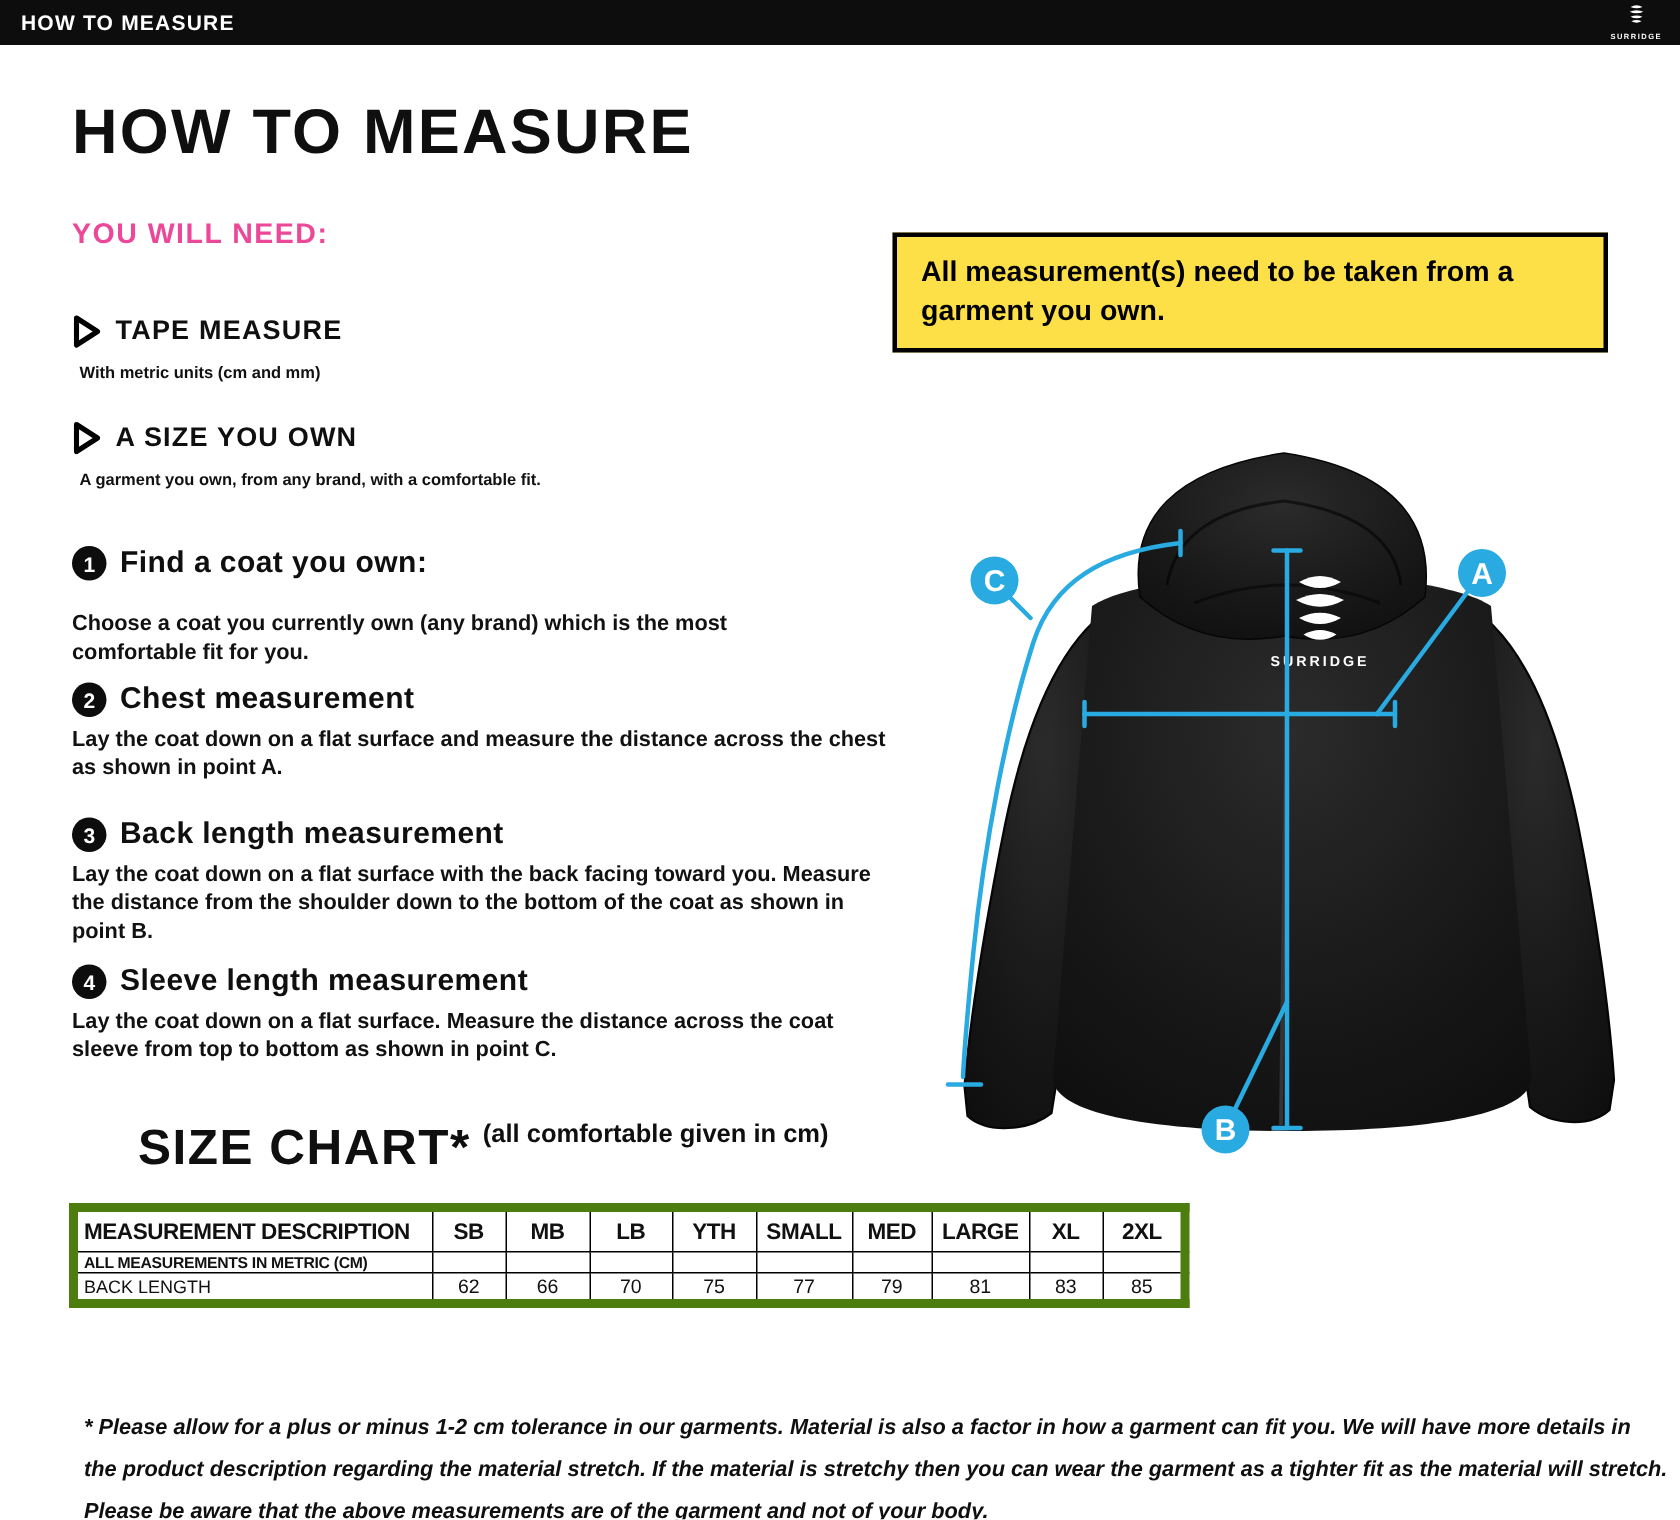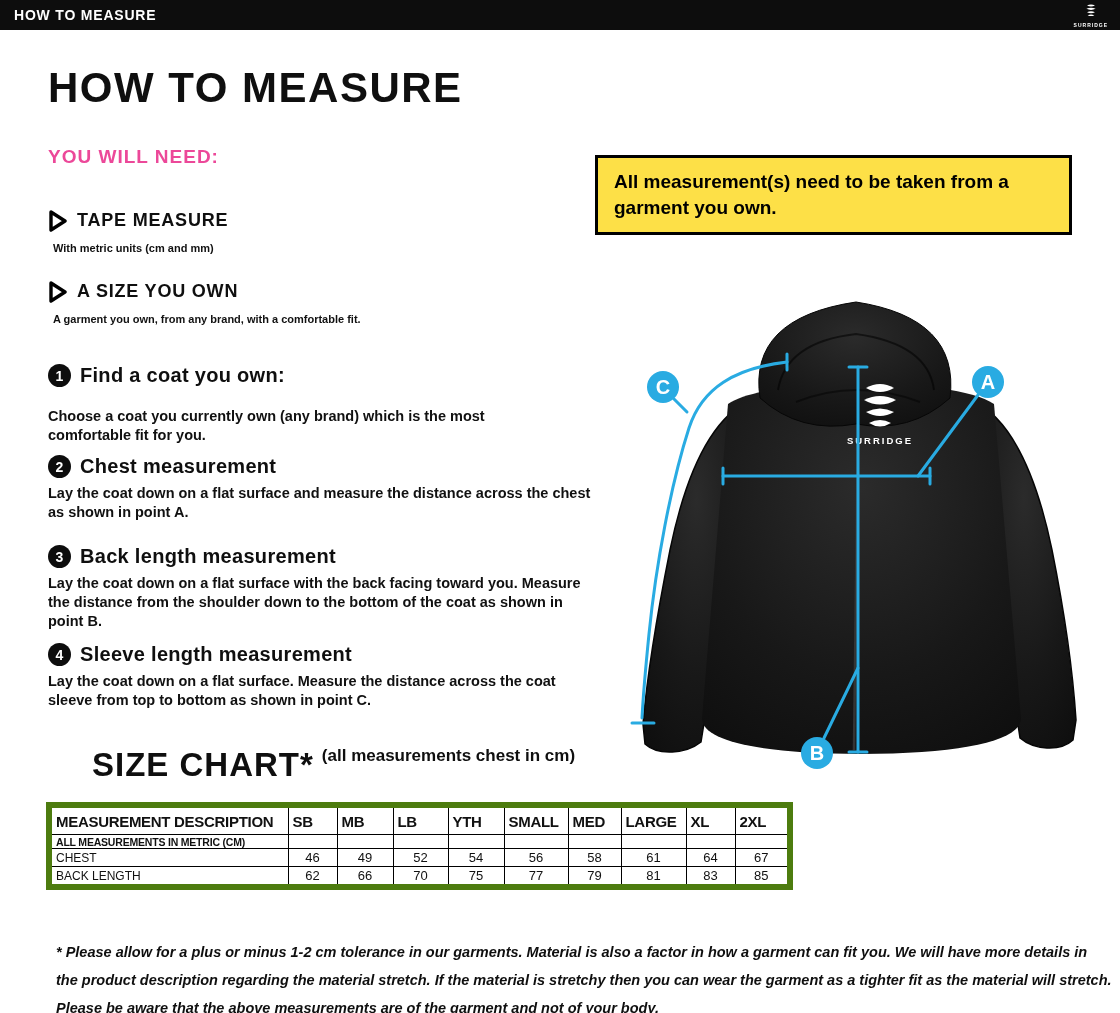--- a/index.html
+++ b/index.html
@@ -41,21 +41,21 @@
 
   
   .sc-head{position:absolute;left:48px;top:746px;display:flex;align-items:flex-start;margin-left:44px;}
   .sc-title{font-size:33px;font-weight:800;letter-spacing:1px;color:#0f0f0f;}
   .sc-sub{font-size:17px;font-weight:800;margin-left:8px;padding-bottom:4px;color:#0f0f0f;}
 
   table.sizes{position:absolute;left:46px;top:802px;width:741px;border-collapse:collapse;
               table-layout:fixed;background:#fff;}
   table.sizes th,table.sizes td{border:1px solid #000;padding:0 4px;overflow:hidden;white-space:nowrap;}
   table.sizes{border:6px solid #4d7c0f;}
-  table.sizes th{height:26px;font-size:15px;font-weight:bold;letter-spacing:-.3px;text-align:left;}
+  table.sizes th{height:26px;font-size:15px;font-weight:bold;letter-spacing:-.3px;text-align:center;}
   table.sizes th.desc{text-align:left;}
   tr.note-row td{height:13px;font-size:10.5px;font-weight:bold;letter-spacing:-.2px;}
   tr.data-row td{height:17px;font-size:13px;text-align:center;}
   tr.data-row td.rowlabel{font-size:12px;text-align:left;}
 
   
   .footnote{position:absolute;left:56px;top:938px;width:1056px;font-size:14.5px;font-weight:bold;
             font-style:italic;line-height:28px;color:#0f0f0f;}
 </style>
 </head>
@@ -202,21 +202,21 @@
         <circle cx="217" cy="471" r="16" fill="#29ABE2"></circle>
         <text x="217" y="478" text-anchor="middle" font-size="20" font-weight="bold" fill="#fff" font-family="Liberation Sans, sans-serif">B</text>
         <circle cx="63" cy="105" r="16" fill="#29ABE2"></circle>
         <text x="63" y="112" text-anchor="middle" font-size="20" font-weight="bold" fill="#fff" font-family="Liberation Sans, sans-serif">C</text>
       </g>
     </svg>
   </div>
 
   <div class="sc-head">
     <span class="sc-title">SIZE CHART*</span>
-    <span class="sc-sub">(all measurements chest in cm)</span>
+    <span class="sc-sub">(all comfortable given in cm)</span>
   </div>
 
   <table class="sizes">
     <colgroup>
       <col style="width:239px">
         <col style="width:49px">
         <col style="width:56px">
         <col style="width:55px">
       <col style="width:56px">
         <col style="width:64px">
@@ -244,32 +244,20 @@
           <td></td>
           <td></td>
           <td></td>
           <td></td>
           <td></td>
           <td></td>
           <td></td>
           <td></td>
     </tr>
     <tr class="data-row">
-      <td class="rowlabel">CHEST</td>
-      <td>46</td>
-      <td>49</td>
-      <td>52</td>
-      <td>54</td>
-      <td>56</td>
-      <td>58</td>
-      <td>61</td>
-      <td>64</td>
-      <td>67</td>
-    </tr>
-    <tr class="data-row">
       <td class="rowlabel">BACK LENGTH</td>
       <td>62</td>
       <td>66</td>
       <td>70</td>
       <td>75</td>
       <td>77</td>
       <td>79</td>
       <td>81</td>
       <td>83</td>
       <td>85</td>

